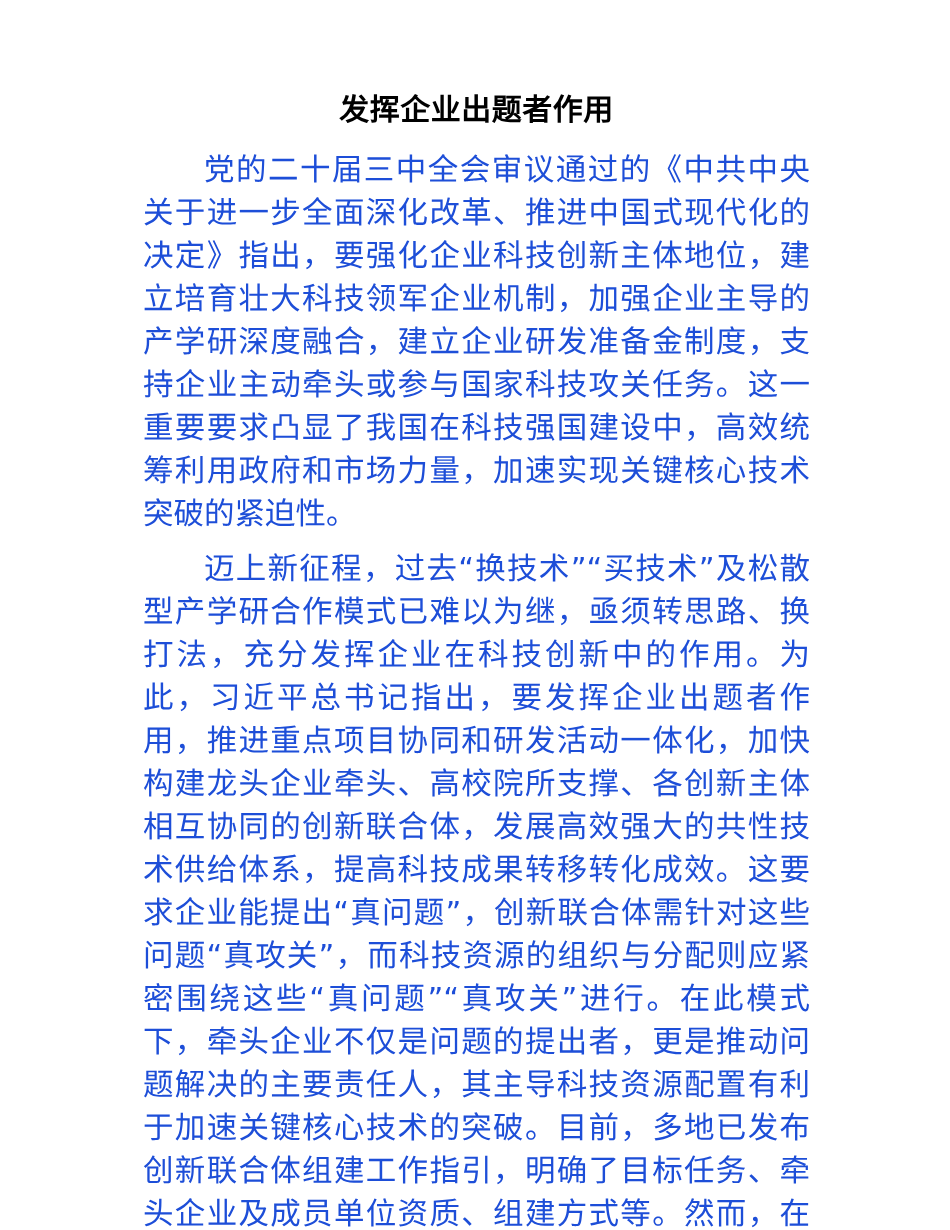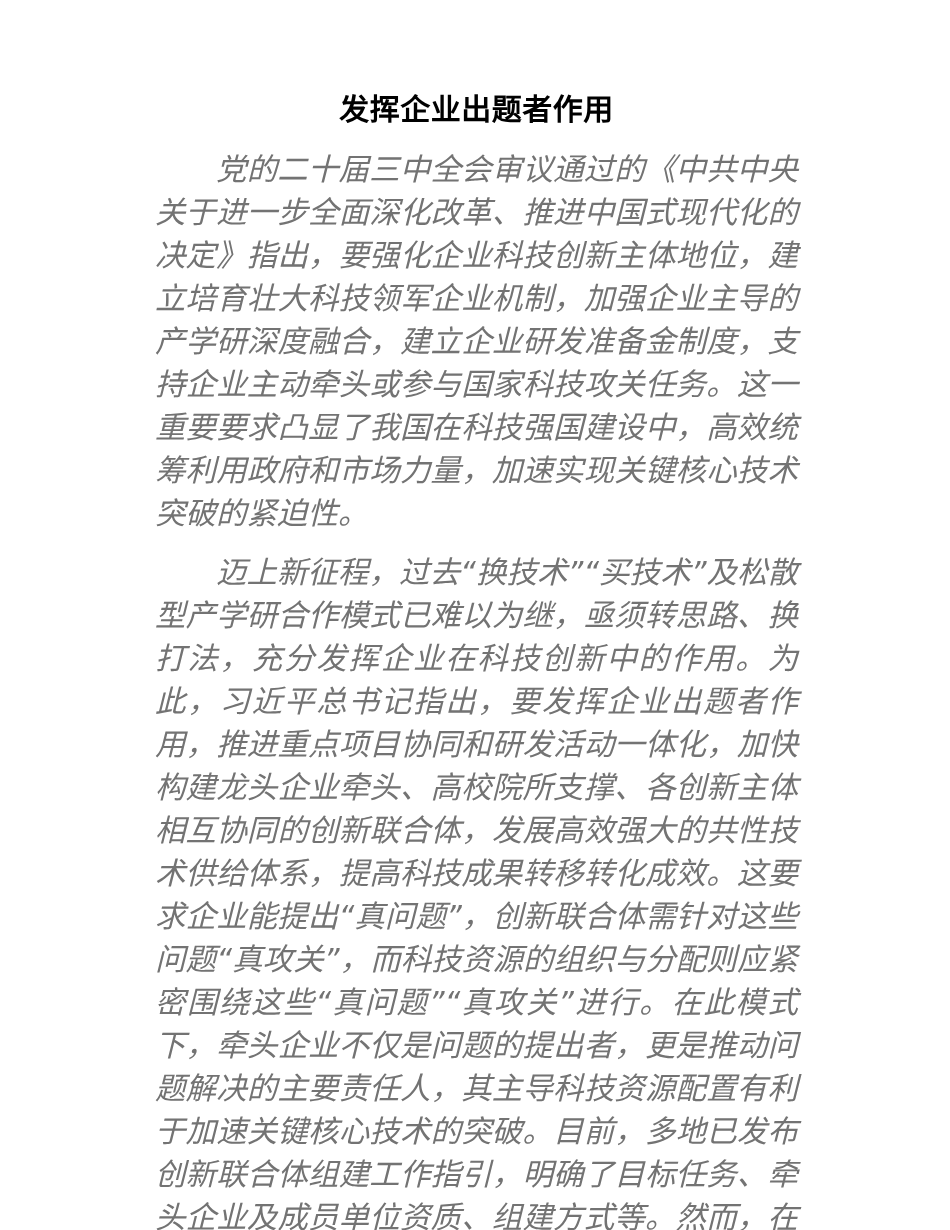--- a/index.html
+++ b/index.html
@@ -38,26 +38,25 @@
     white-space: nowrap;
   }
 
   .doc-paragraph {
     font-size: 30.5px;
     line-height: 43px;
     text-align: justify;
     text-align-last: left;
     text-justify: inter-character;
     letter-spacing: 0px;
-    color: #737373;
-    margin: 16px;
+    color: #1d4ed8;
+    margin: 4px;
     text-indent: 2em;
     word-break: break-all;
     font-weight: 400;
-    font-style: italic;
   }
 
   .doc-paragraph + .doc-paragraph {
     margin-top: 12px;
   }
 </style>
 </head>
 <body>
 
 <div class="page">

